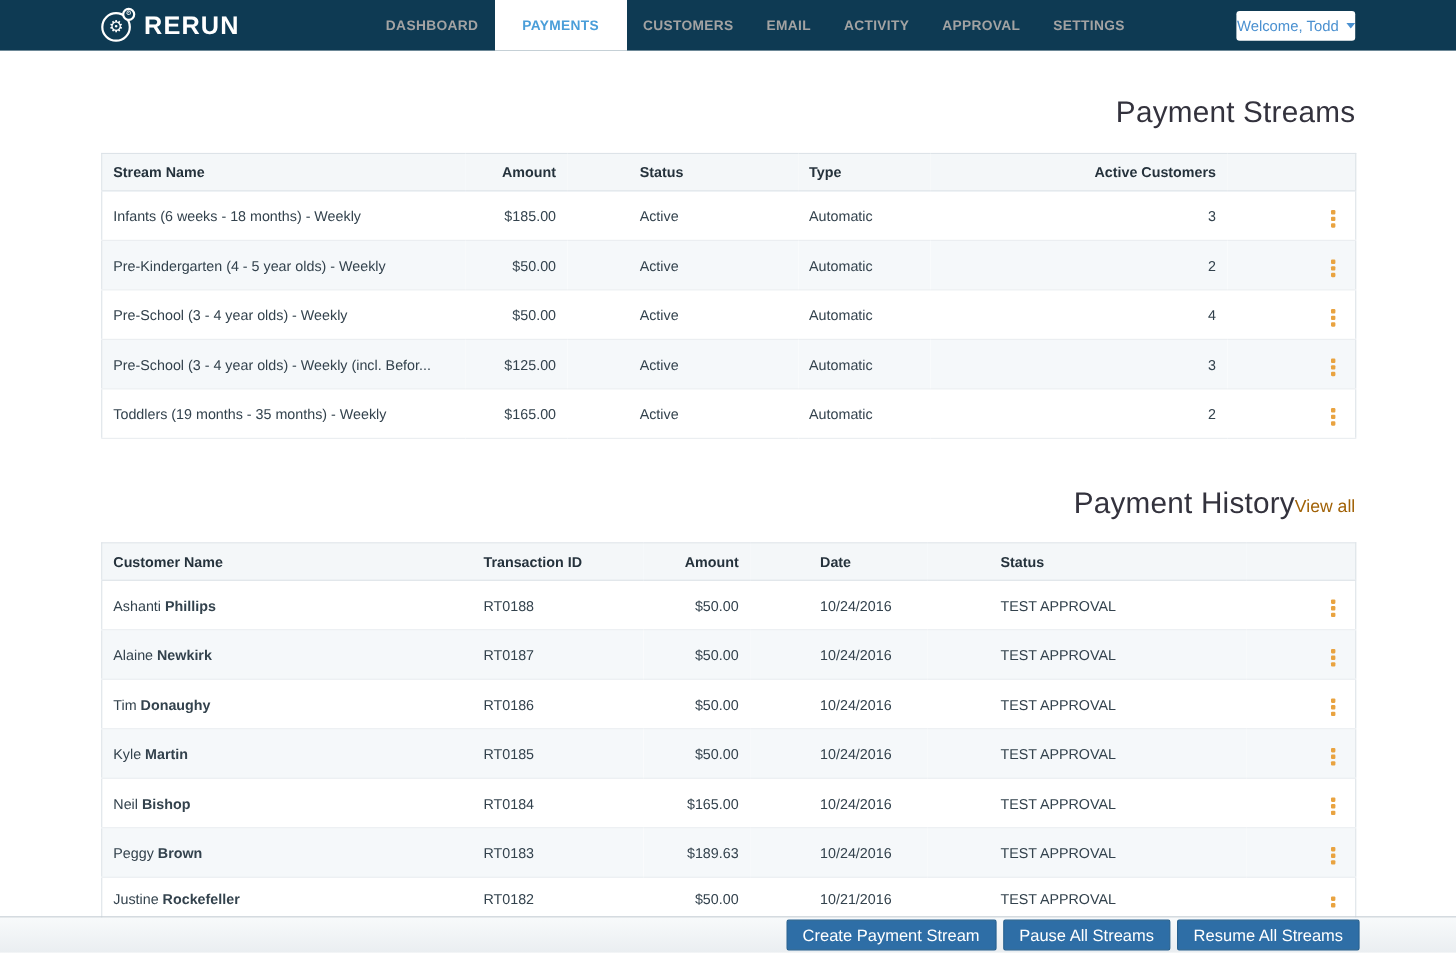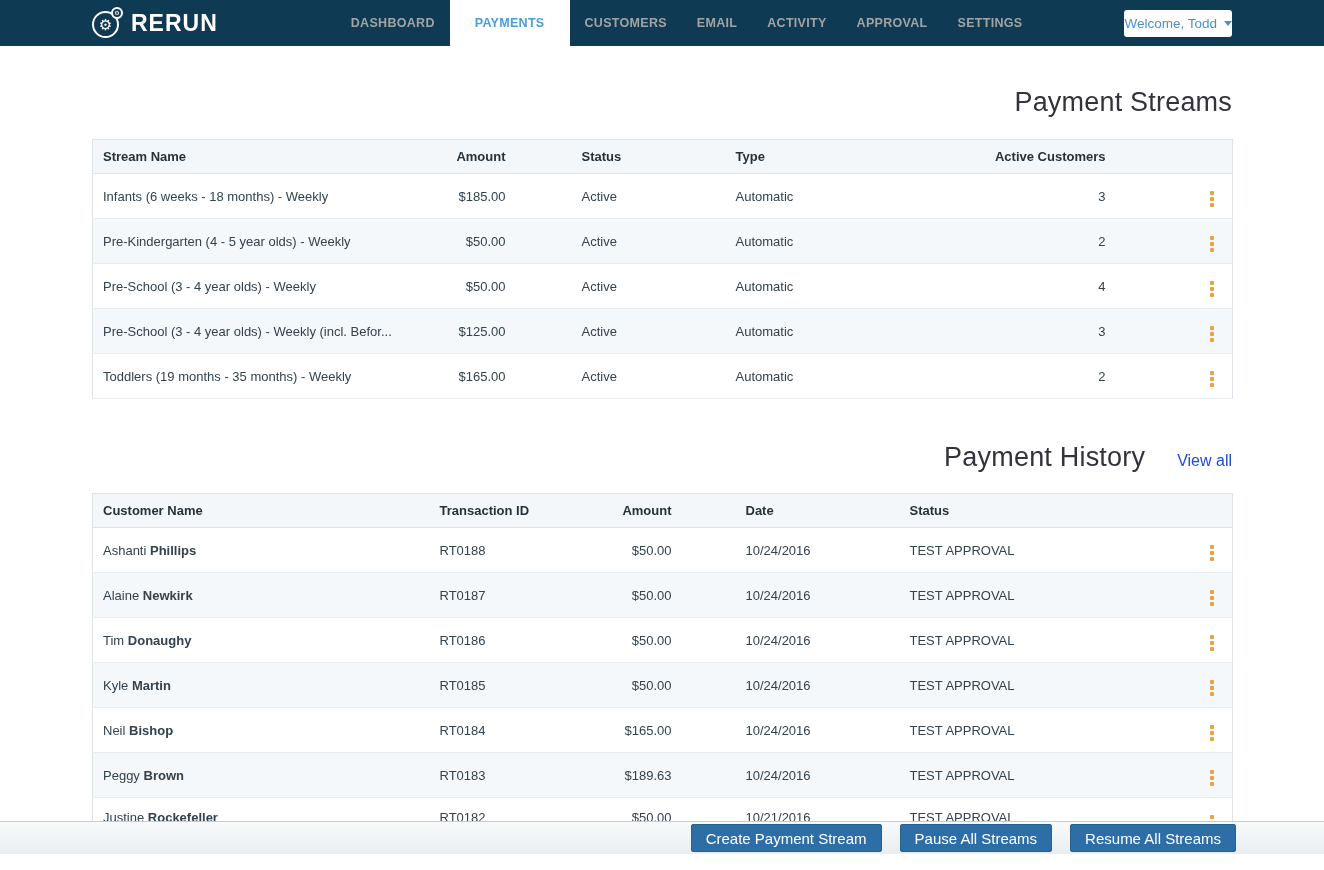--- a/index.html
+++ b/index.html
@@ -28,44 +28,44 @@
     cursor: pointer; font-family: "Liberation Sans", sans-serif; }
   .caret { width: 0; height: 0; border-left: 4px solid transparent; border-right: 4px solid transparent;
     border-top: 5px solid #4a90d0; display: inline-block; }
 
   
   .content { width: 1140px; margin: 0 auto; }
   .section-head { display: flex; align-items: flex-end; justify-content: flex-end; }
   h1 { font-size: 27px; font-weight: 400; color: #33323d; letter-spacing: 0.2px; }
   .head-streams { margin-top: 41px; margin-bottom: 21px; }
   .head-history { margin-top: 43px; margin-bottom: 20px; }
-  .view-all { font-size: 16px; color: #1d4ed8; text-decoration: none; cursor: pointer; padding-bottom: 3px; margin-left: 32px; }
+  .view-all { font-size: 16px; color: #a16207; text-decoration: none; cursor: pointer; padding-bottom: 3px; }
 
   table { width: 1140px; border-collapse: collapse; table-layout: fixed;
     border: 1px solid #dde3e8; font-size: 13px; }
   thead th { background: #f4f7f9; text-align: left; font-weight: bold; color: #25323c;
     padding: 9px 10px; border-bottom: 1px solid #dde3e8; height: 33px; }
   tbody td { padding: 9px 10px; color: #33424d; border-bottom: 1px solid #e9edf0; height: 34px;
     white-space: nowrap; overflow: hidden; }
   tbody tr:nth-child(even) { background: #f5f8fa; }
   .col-right, th.col-right { text-align: right; }
   .col-center, th.col-center { text-align: right; }
   td.pad-status, th.pad-status { padding-left: 66px; }
   td.pad-date, th.pad-date { padding-left: 64px; }
   td.pad-hstatus, th.pad-hstatus { padding-left: 67px; }
   .lastname { font-weight: bold; }
 
   .kebab-cell { text-align: right; padding-right: 14px !important; }
   .kebab { display: inline-flex; flex-direction: column; gap: 2px; cursor: pointer; padding: 2px 4px; }
   .kebab i { width: 4px; height: 4px; background: #e9a340; border-radius: 1px; display: block; }
 
   
-  .footer-bar { position: fixed; left: 0; bottom: 16px; width: 1324px; height: 33px;
+  .footer-bar { position: fixed; left: 0; bottom: 4px; width: 1324px; height: 33px;
     background: linear-gradient(#f8fafb, #eaeef1); border-top: 1px solid #c3ccd3;
-    display: flex; justify-content: flex-end; align-items: flex-start; padding: 2px 88px 0 0; gap: 18px; z-index: 5; }
+    display: flex; justify-content: flex-end; align-items: flex-start; padding: 2px 88px 0 0; gap: 6px; z-index: 5; }
   .action-btn { background: #2e6ea6; border: 1px solid #27618f; border-radius: 2px; color: #ffffff;
     font-size: 15px; padding: 4px 14px; height: 28px; cursor: pointer;
     font-family: "Liberation Sans", sans-serif; }
 </style>
 </head>
 <body>
 
 <div class="navbar">
   <div class="nav-inner">
     <div class="brand">

